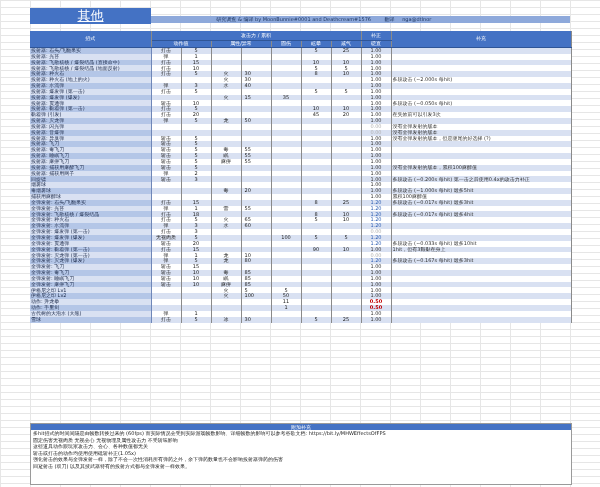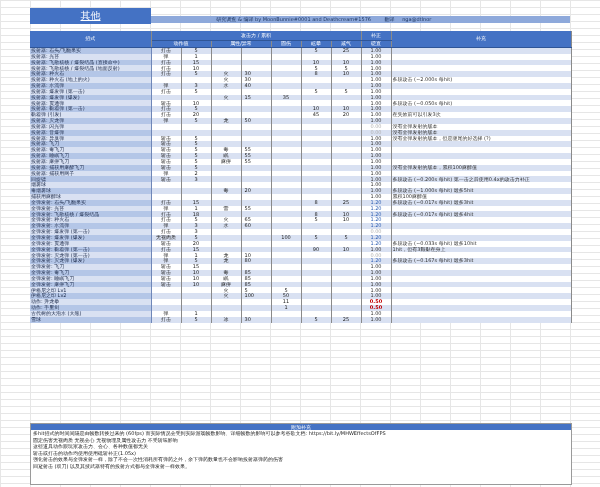--- a/index.html
+++ b/index.html
@@ -12,21 +12,21 @@
   .gridbg {
     position:absolute; left:0; top:0; width:600px; height:487px;
     background-image:
       linear-gradient(to right, #e6e6e6 1px, transparent 1px),
       linear-gradient(to bottom, #e6e6e6 1px, transparent 1px);
     background-size: 30px 7px;
     pointer-events:none;
   }
   .title-block {
     position:absolute; left:30px; top:8px; width:121px; height:16px;
-    background:#4472c4; color:#fff; font-size:10px; text-align:center; line-height:16px;text-decoration:underline;
+    background:#4472c4; color:#fff; font-size:13px; text-align:center; line-height:16px;text-decoration:underline;
   }
   .credits {
     position:absolute; left:151px; top:16px; width:419px; height:7px;
     background:#8ea9db; color:#1f3864; font-size:5px; line-height:7px; white-space:nowrap;
   }
   .credits span { display:inline-block; }
   table.main {
     position:absolute; left:30px; top:31px; border-collapse:collapse; table-layout:fixed;
   }
   table.main td, table.main th {

